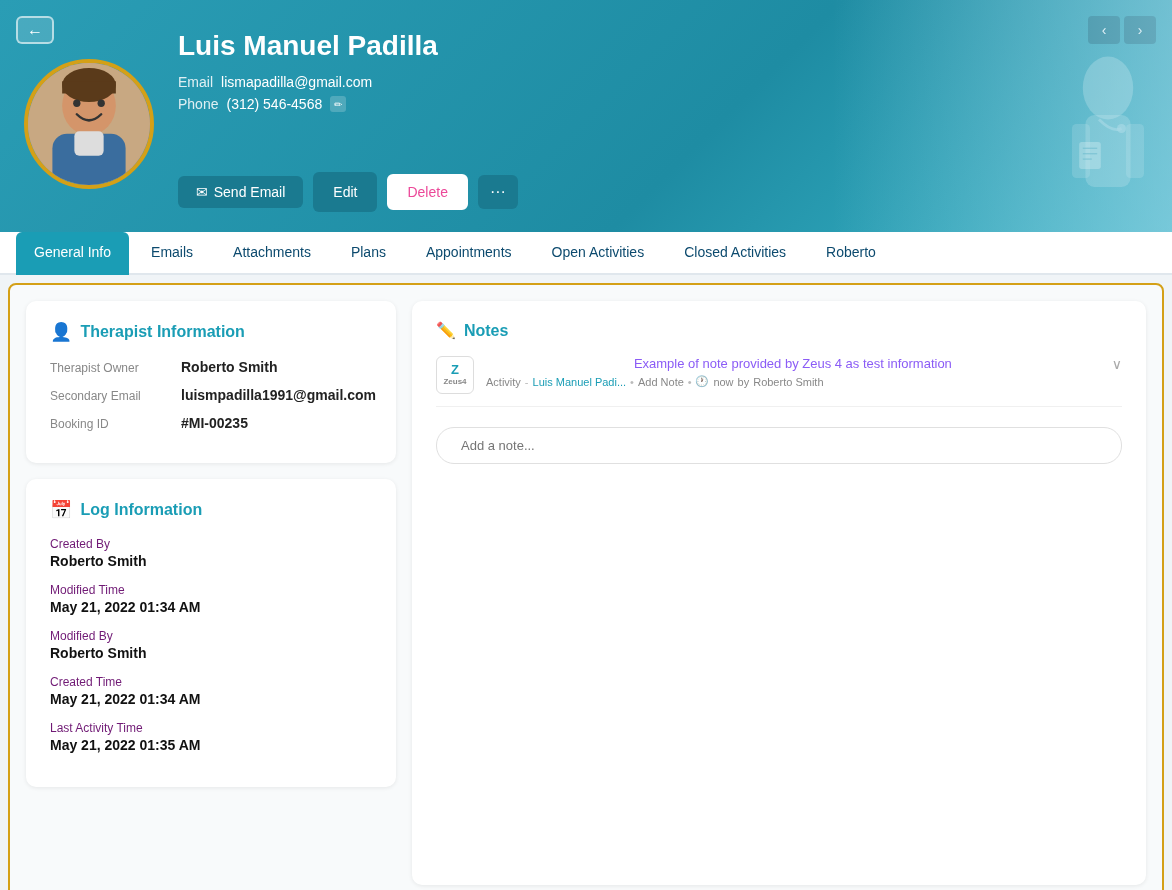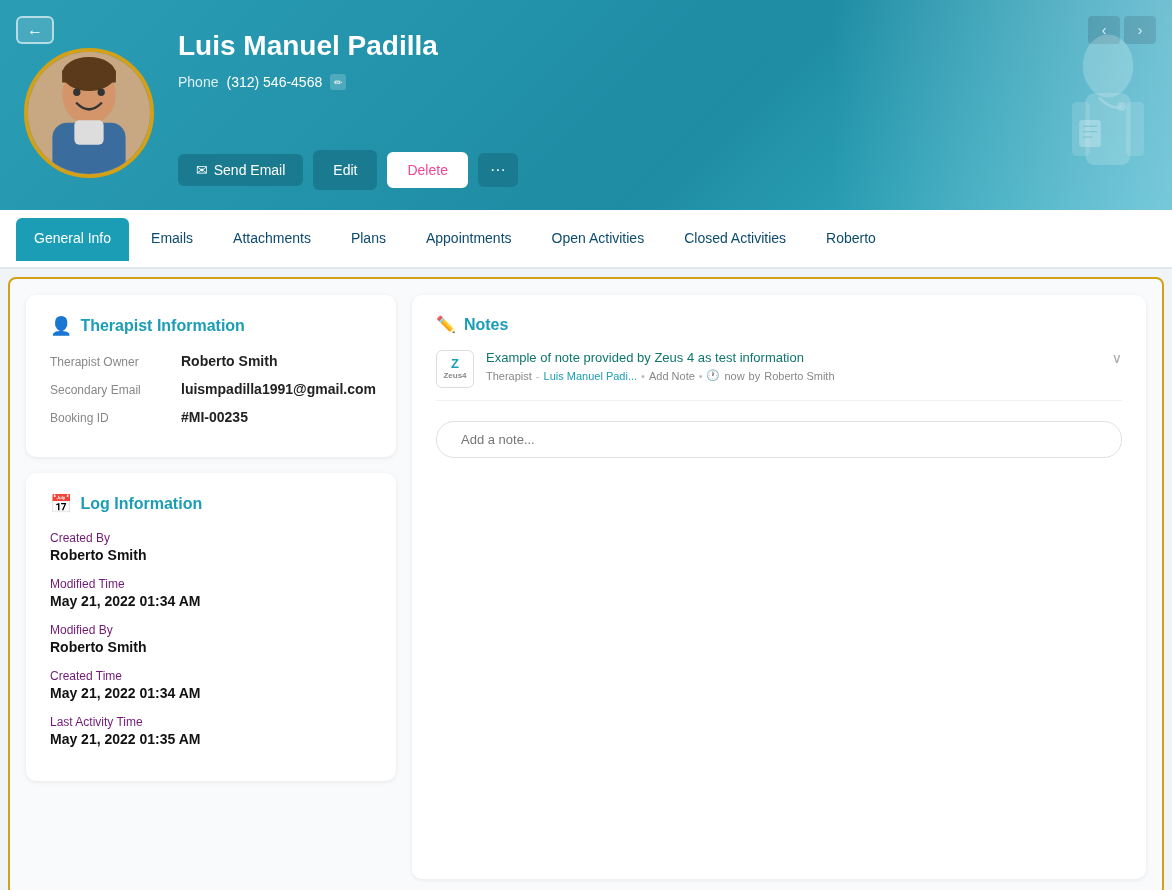--- a/index.html
+++ b/index.html
@@ -152,21 +152,21 @@
       padding: 8px 12px;
       border-radius: 6px;
       cursor: pointer;
       font-size: 16px;
     }
 
     
     .tabs-bar {
       background: white;
       border-bottom: 2px solid #e0e7ed;
-      padding: 8px 16px;
+      padding: 0 16px;
       display: flex;
       gap: 4px;
     }
     .tab {
       padding: 12px 18px;
       cursor: pointer;
       font-size: 14px;
       font-weight: 500;
       color: #0c4a6e;
       border-bottom: 3px solid transparent;
@@ -285,22 +285,23 @@
       color: #1a9db5;
       flex-shrink: 0;
       flex-direction: column;
       line-height: 1.1;
     }
     .note-body {
       flex: 1;
     }
     .note-text {
       font-size: 13px;
-      color: #0f766e;
+      color: #8b5cf6;
       margin-bottom: 4px;
+      text-align: center;
     }
     .note-meta {
       font-size: 11px;
       color: #888;
       display: flex;
       align-items: center;
       gap: 4px;
       flex-wrap: wrap;
     }
     .note-meta-link {
@@ -388,20 +389,24 @@
         <path d="M40 42 Q50 52 60 42" stroke="#333" stroke-width="2" fill="none" stroke-linecap="round"></path>
 
         <circle cx="40" cy="33" r="3" fill="#333"></circle>
         <circle cx="60" cy="33" r="3" fill="#333"></circle>
       </svg>
     </div>
   </div>
 
   <div class="header-info">
     <div class="header-name">Luis Manuel Padilla</div>
+    <div class="header-detail">
+      <span class="header-detail-label">Email</span>
+      <span class="header-detail-value">lismapadilla@gmail.com</span>
+    </div>
     <div class="header-detail">
       <span class="header-detail-label">Phone</span>
       <span class="header-detail-value">(312) 546-4568</span>
       <span class="phone-edit-icon">✏</span>
     </div>
     <div class="header-actions">
       <button class="btn-send-email">
         <span>✉</span>
         <span>Send Email</span>
       </button>
@@ -489,21 +494,21 @@
       </div>
 
       <div class="note-entry">
         <div class="zeus-logo">
           <span style="font-size:13px;font-weight:700;color:#1a9db5;">Z</span>
           <span style="font-size:8px;color:#888;">Zeus4</span>
         </div>
         <div class="note-body">
           <div class="note-text">Example of note provided by Zeus 4 as test information</div>
           <div class="note-meta">
-            <span>Therapist</span>
+            <span>Activity</span>
             <span class="note-meta-dot">-</span>
             <span class="note-meta-link">Luis Manuel Padi...</span>
             <span class="note-meta-dot">•</span>
             <span style="cursor:pointer;">Add Note</span>
             <span class="note-meta-dot">•</span>
             <span style="color:#1a9db5;">🕐</span>
             <span>now</span>
             <span>by</span>
             <span>Roberto Smith</span>
           </div>

